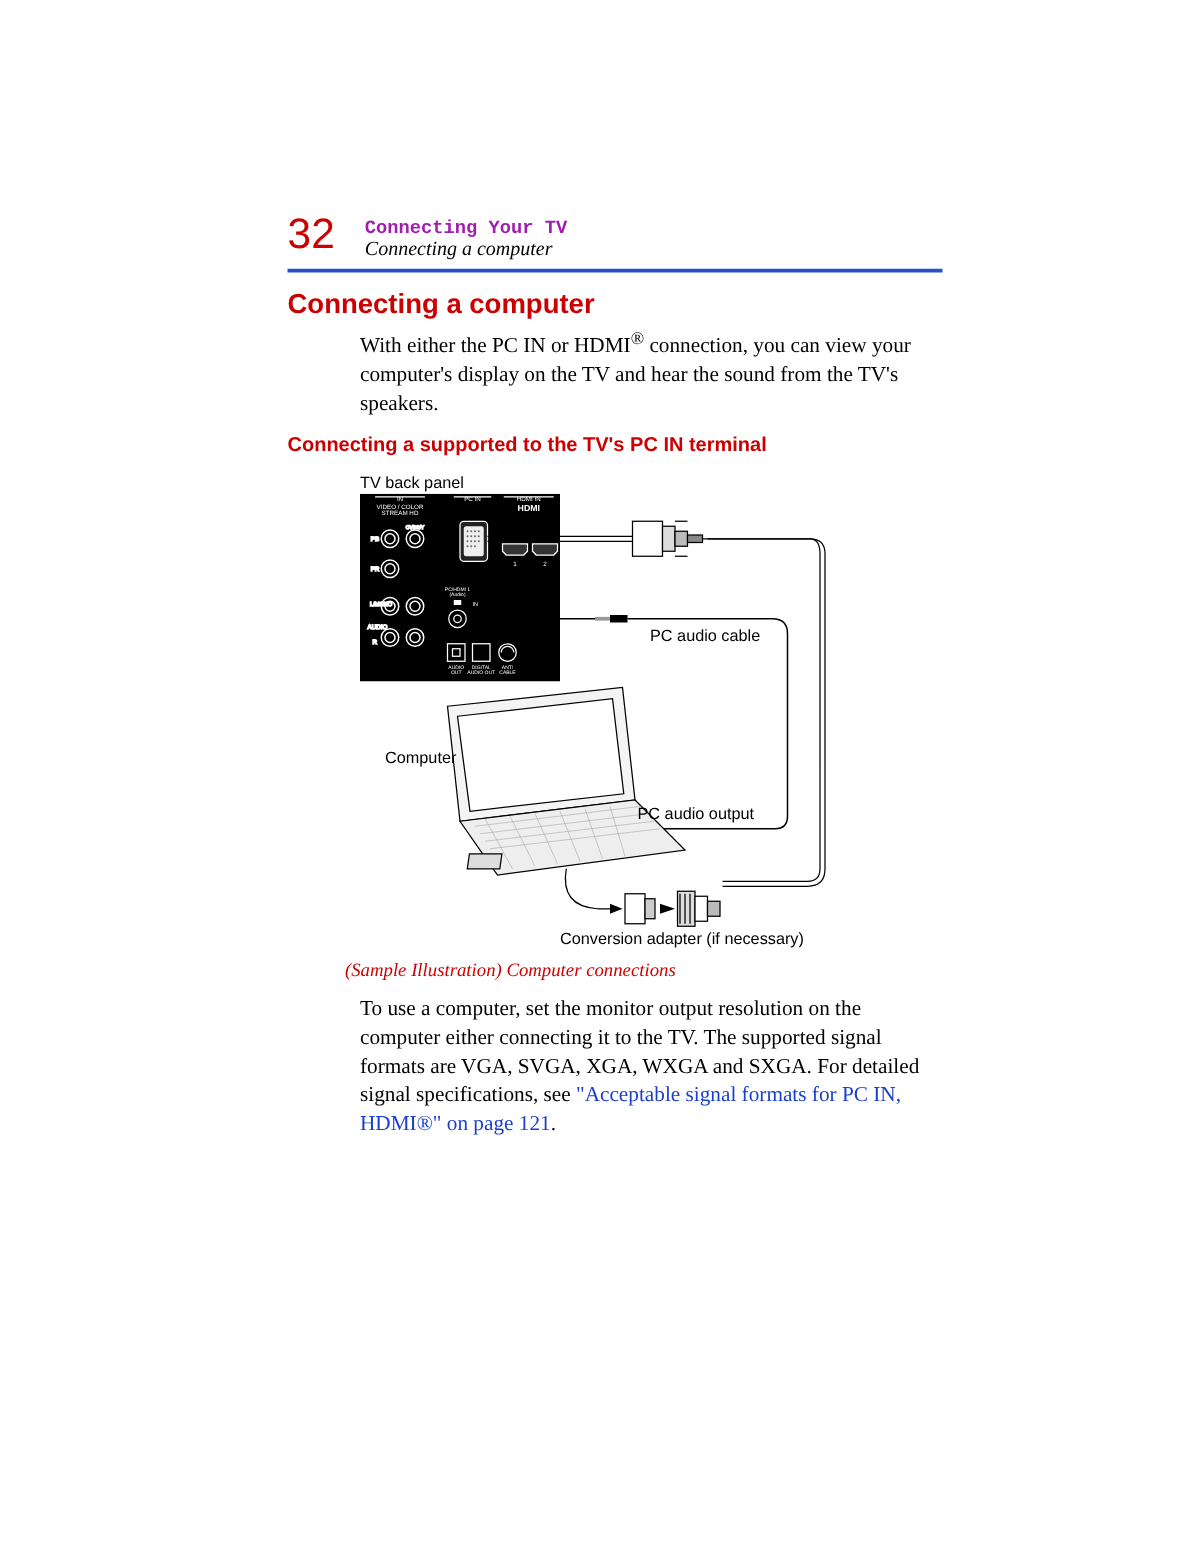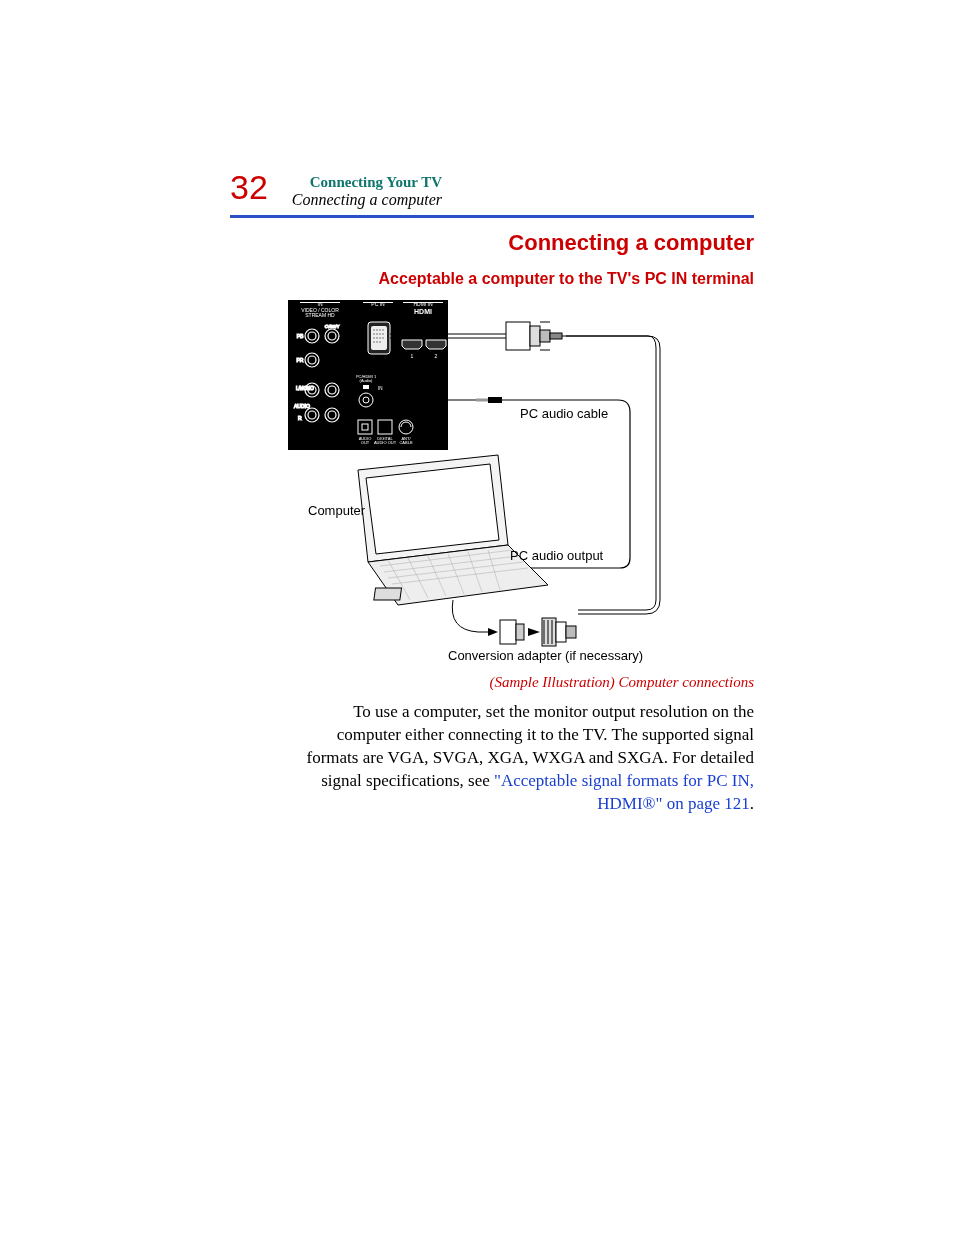--- a/index.html
+++ b/index.html
@@ -7,43 +7,42 @@
     padding: 0;
     background: #fff;
     font-family: "Times New Roman", Times, serif;
     color: #000;
     width: 954px;
     height: 1235px;
     position: relative;
   }
   .page {
     padding: 170px 200px 0 230px;
-    text-align: right;
   }
   .header-row {
     display: flex;
     align-items: flex-start;
     gap: 24px;
     margin-bottom: 6px;
   }
   .page-number {
     font-family: Arial, Helvetica, sans-serif;
     font-size: 34px;
     font-weight: 400;
     color: #cc0000;
     line-height: 1;
   }
   .header-text {
     padding-top: 4px;
   }
   .chapter-title {
-    font-family: Liberation Serif, serif;
+    font-family: Liberation Mono, monospace;
     font-size: 15px;
     font-weight: bold;
-    color: #0f766e;
+    color: #a21caf;
   }
   .section-path {
     font-style: italic;
     font-size: 16px;
   }
   .hr {
     border: none;
     border-top: 3px solid #2a4fc9;
     margin: 6px 0 12px 0;
   }
@@ -104,25 +103,31 @@
     <div class="header-text">
       <div class="chapter-title">Connecting Your TV</div>
       <div class="section-path">Connecting a computer</div>
     </div>
   </div>
 
   <hr class="hr">
 
   <div class="h1">Connecting a computer</div>
 
-
-  <div class="h2">Acceptable a computer to the TV's PC IN terminal</div>
+  <div class="body-text">
+    <p>
+      <span>With either the PC IN or HDMI</span><sup>®</sup><span> connection, you can view your computer's display on the TV and hear the sound from the TV's speakers.</span>
+    </p>
+  </div>
+
+  <div class="h2">Connecting a supported to the TV's PC IN terminal</div>
 
 
   <div class="illustration">
+    <div class="illus-label tv-back-panel-label">TV back panel</div>
 
     <svg class="illus-svg" viewBox="0 0 420 370">
 
       <rect x="0" y="0" width="160" height="150" fill="#000"></rect>
 
       <g fill="#fff" font-family="Arial" font-size="5" text-anchor="middle">
 
         <rect x="12" y="2" width="40" height="1" fill="#fff"></rect>
         <text x="32" y="6">IN</text>
         <text x="32" y="12" style="white-space:pre">VIDEO / COLOR</text>

